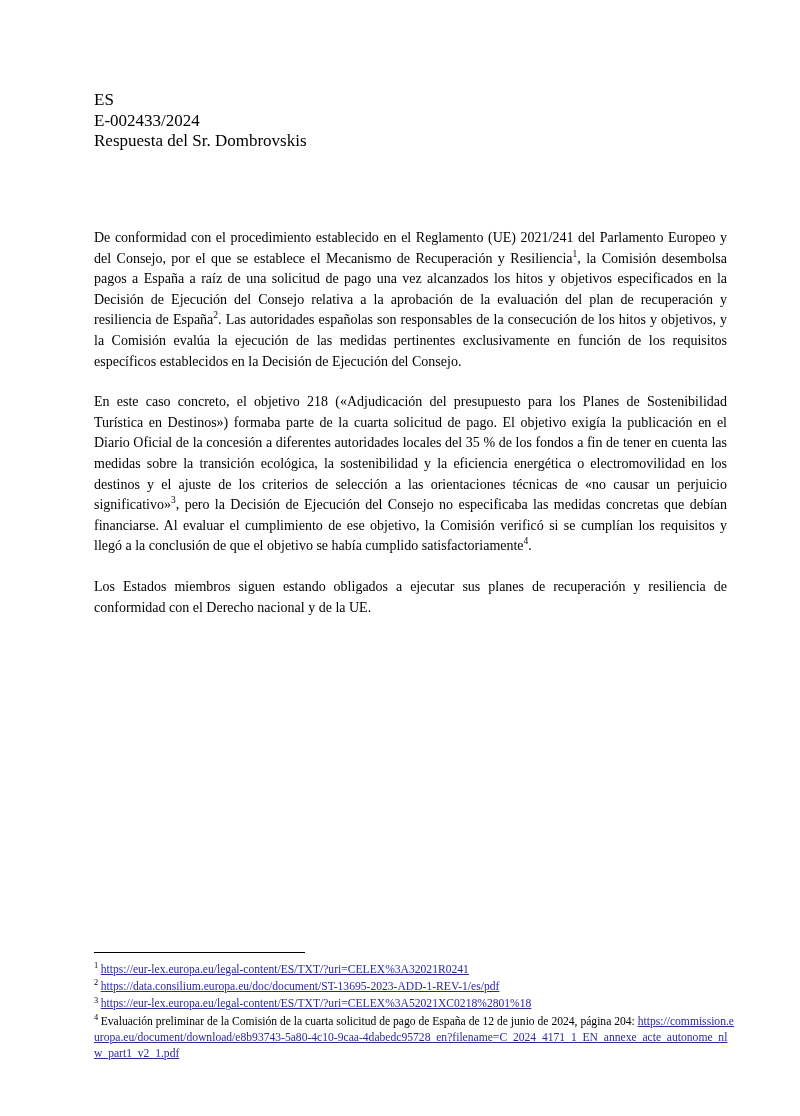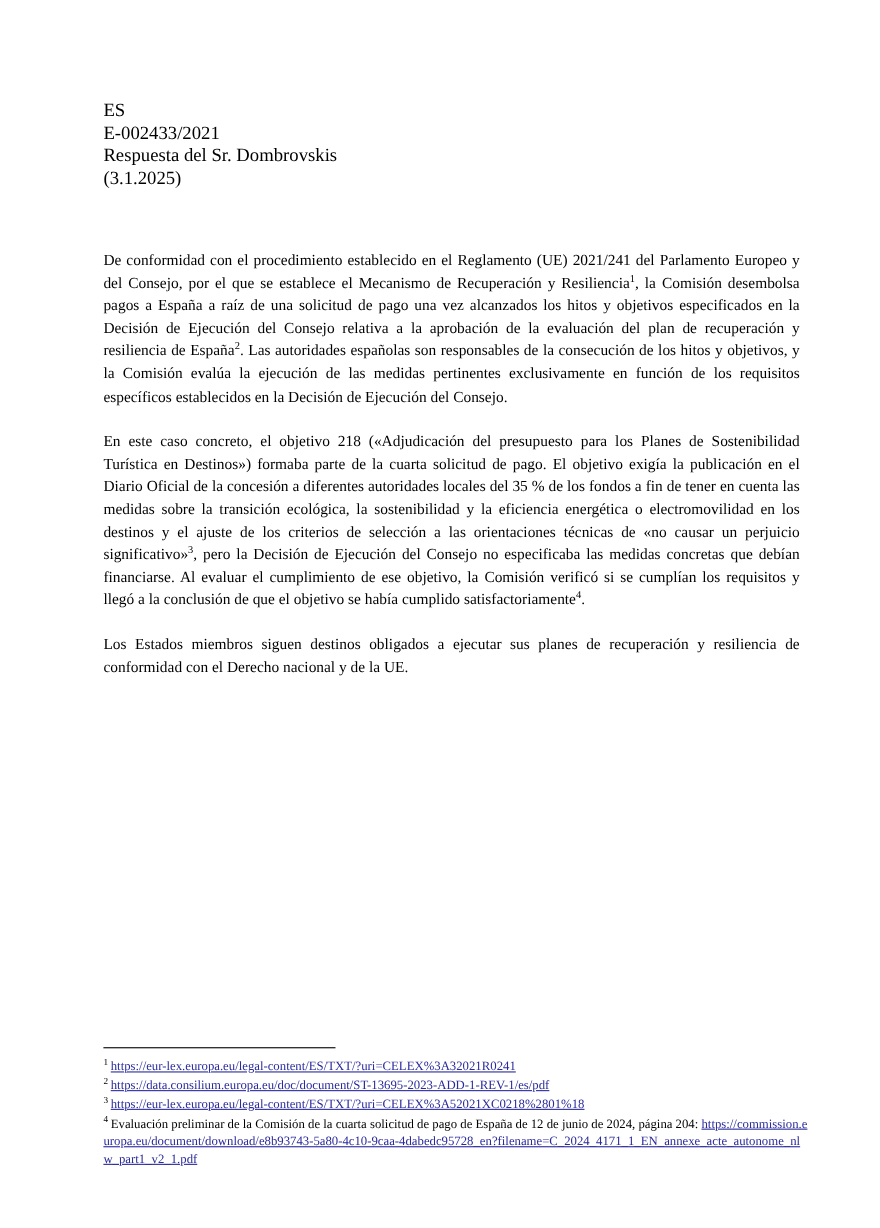--- a/index.html
+++ b/index.html
@@ -91,32 +91,31 @@
   }
   .fn-text { color: #000000; font-family: Liberation Serif, serif; }
 </style>
 </head>
 <body>
 
 <div class="page">
 
   <div class="header-block">
     <div class="header-line">ES</div>
-    <div class="header-line">E-002433/2021</div>
+    <div class="header-line">E-002433/2024</div>
     <div class="header-line">Respuesta del Sr. Dombrovskis</div>
-    <div class="header-line">(3.1.2025)</div>
   </div>
 
   <div class="body-block">
 
     <p class="para"><span>De conformidad con el procedimiento establecido en el Reglamento (UE) 2021/241 del Parlamento Europeo y del Consejo, por el que se establece el Mecanismo de Recuperación y Resiliencia</span><sup>1</sup><span>, la Comisión desembolsa pagos a España a raíz de una solicitud de pago una vez alcanzados los hitos y objetivos especificados en la Decisión de Ejecución del Consejo relativa a la aprobación de la evaluación del plan de recuperación y resiliencia de España</span><sup>2</sup><span>. Las autoridades españolas son responsables de la consecución de los hitos y objetivos, y la Comisión evalúa la ejecución de las medidas pertinentes exclusivamente en función de los requisitos específicos establecidos en la Decisión de Ejecución del Consejo.</span></p>
 
     <p class="para"><span>En este caso concreto, el objetivo 218 («Adjudicación del presupuesto para los Planes de Sostenibilidad Turística en Destinos») formaba parte de la cuarta solicitud de pago. El objetivo exigía la publicación en el Diario Oficial de la concesión a diferentes autoridades locales del 35 % de los fondos a fin de tener en cuenta las medidas sobre la transición ecológica, la sostenibilidad y la eficiencia energética o electromovilidad en los destinos y el ajuste de los criterios de selección a las orientaciones técnicas de «no causar un perjuicio significativo»</span><sup>3</sup><span>, pero la Decisión de Ejecución del Consejo no especificaba las medidas concretas que debían financiarse. Al evaluar el cumplimiento de ese objetivo, la Comisión verificó si se cumplían los requisitos y llegó a la conclusión de que el objetivo se había cumplido satisfactoriamente</span><sup>4</sup><span>.</span></p>
 
-    <p class="para"><span>Los Estados miembros siguen destinos obligados a ejecutar sus planes de recuperación y resiliencia de conformidad con el Derecho nacional y de la UE.</span></p>
+    <p class="para"><span>Los Estados miembros siguen estando obligados a ejecutar sus planes de recuperación y resiliencia de conformidad con el Derecho nacional y de la UE.</span></p>
 
   </div>
 
   <div class="footnote-area">
     <hr class="footnote-rule">
 
     <p class="footnote"><span class="fn-num">1</span><span class="fn-text"></span><a class="fn-link" href="#">https://eur-lex.europa.eu/legal-content/ES/TXT/?uri=CELEX%3A32021R0241</a><span class="fn-text"></span></p>
 
     <p class="footnote"><span class="fn-num">2</span><span class="fn-text"></span><a class="fn-link" href="#">https://data.consilium.europa.eu/doc/document/ST-13695-2023-ADD-1-REV-1/es/pdf</a><span class="fn-text"></span></p>
 

